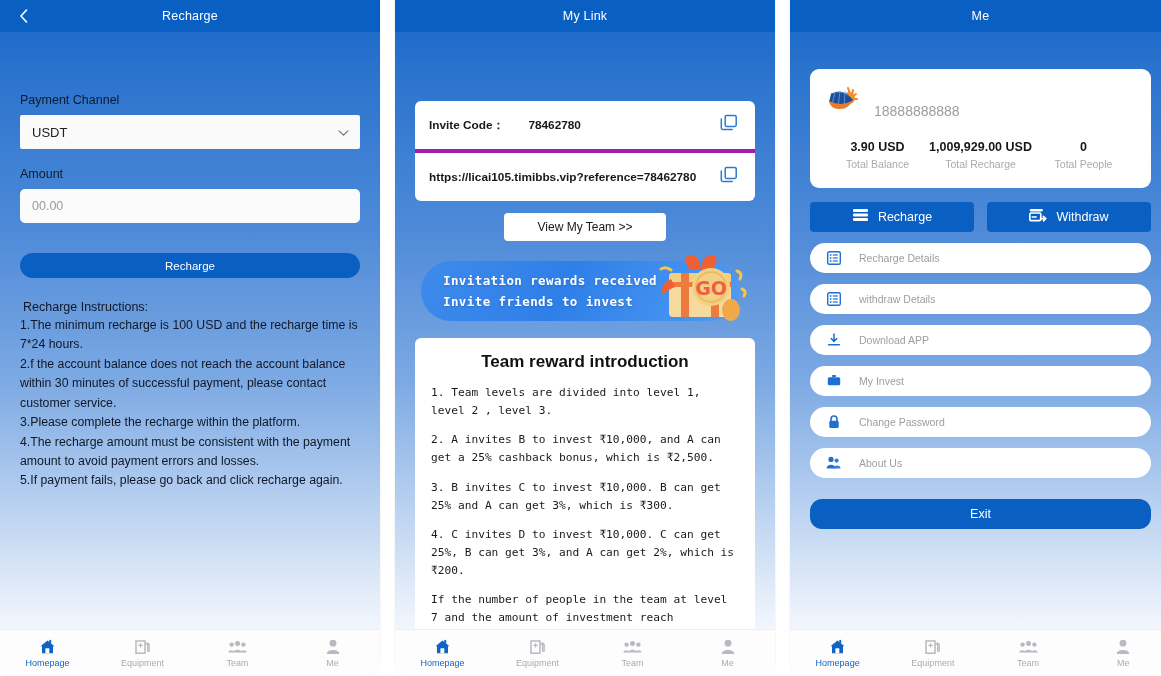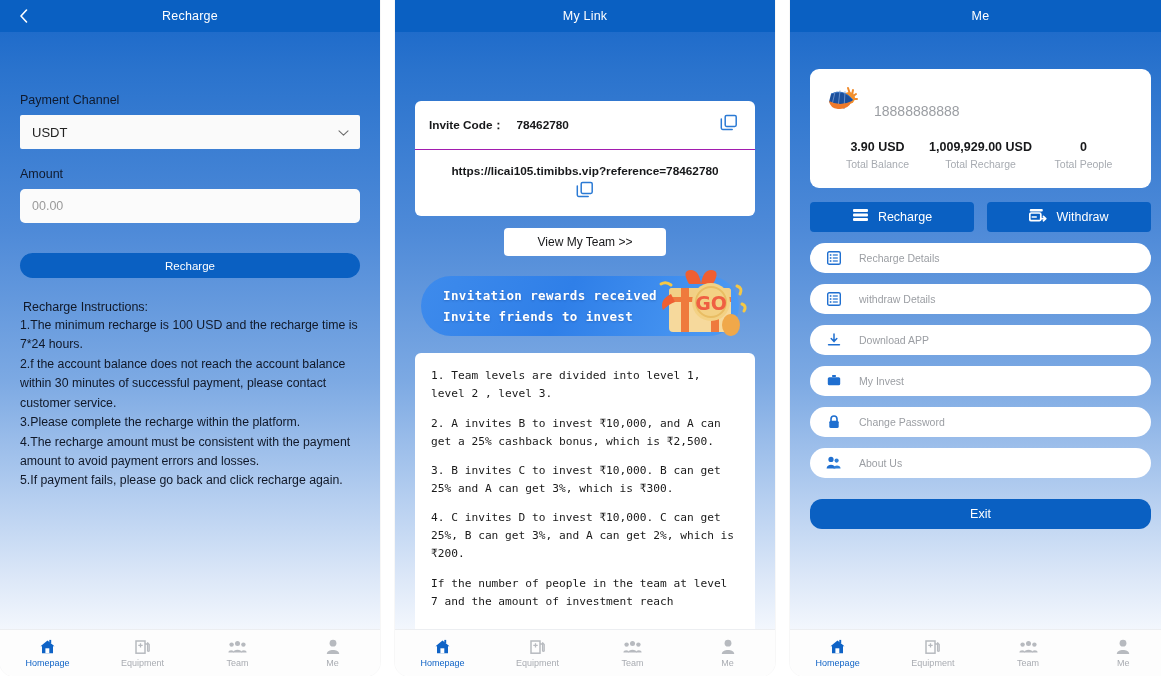--- a/index.html
+++ b/index.html
@@ -141,28 +141,28 @@
     margin-top: 60px;
     background: #ffffff;
     border-radius: 6px;
     overflow: hidden;
   }
   .link-row {
     display: flex; align-items: center;
     padding: 12px 14px;
     min-height: 44px;
   }
-  .link-row + .link-row { border-top: 1px solid #a21caf; flex-direction: column; }
+  .link-row + .link-row { border-top: 4px solid #a21caf; }
   .link-row .txt {
     flex: 1;
     font-size: 11.8px; font-weight: bold; color: #17181a;
     line-height: 1.55;
     word-break: break-all;
   }
-  .link-row .txt .code { margin-left: 12px; text-align: right; }
+  .link-row .txt .code { margin-left: 24px; text-align: right; }
   .copy-ico { flex: 0 0 22px; cursor: pointer; }
 
   .viewteam-wrap { display: flex; justify-content: center; margin-top: 12px; }
   .viewteam {
     background: #fff; border: none;
     border-radius: 4px;
     padding: 7px 34px;
     font-size: 12px; color: #17181a;
     cursor: pointer;
     font-family: inherit;
@@ -408,20 +408,21 @@
             <circle cx="70" cy="36" r="19" fill="#f3d184"></circle>
             <circle cx="70" cy="36" r="15" fill="none" stroke="#e9bd63" stroke-width="2"></circle>
             <text x="70" y="44" font-family="'DejaVu Sans',sans-serif" font-size="19" font-weight="bold" fill="#ef5f42" text-anchor="middle">GO</text>
 
             <ellipse cx="90" cy="59" rx="9" ry="11" fill="#f0a84a"></ellipse>
           </svg>
         </div>
       </div>
 
       <div class="team-card">
+        <h2>Team reward introduction</h2>
         <p>1. Team levels are divided into level 1, level 2 , level 3.</p>
         <p>2. A invites B to invest ₹10,000, and A can get a 25% cashback bonus, which is ₹2,500.</p>
         <p>3. B invites C to invest ₹10,000. B can get 25% and A can get 3%, which is ₹300.</p>
         <p>4. C invites D to invest ₹10,000. C can get 25%, B can get 3%, and A can get 2%, which is ₹200.</p>
         <p>If the number of people in the team at level 7 and the amount of investment reach</p>
       </div>
     </div>
     <div class="tabbar">
       <div class="tab active">
         <span class="ticon">

